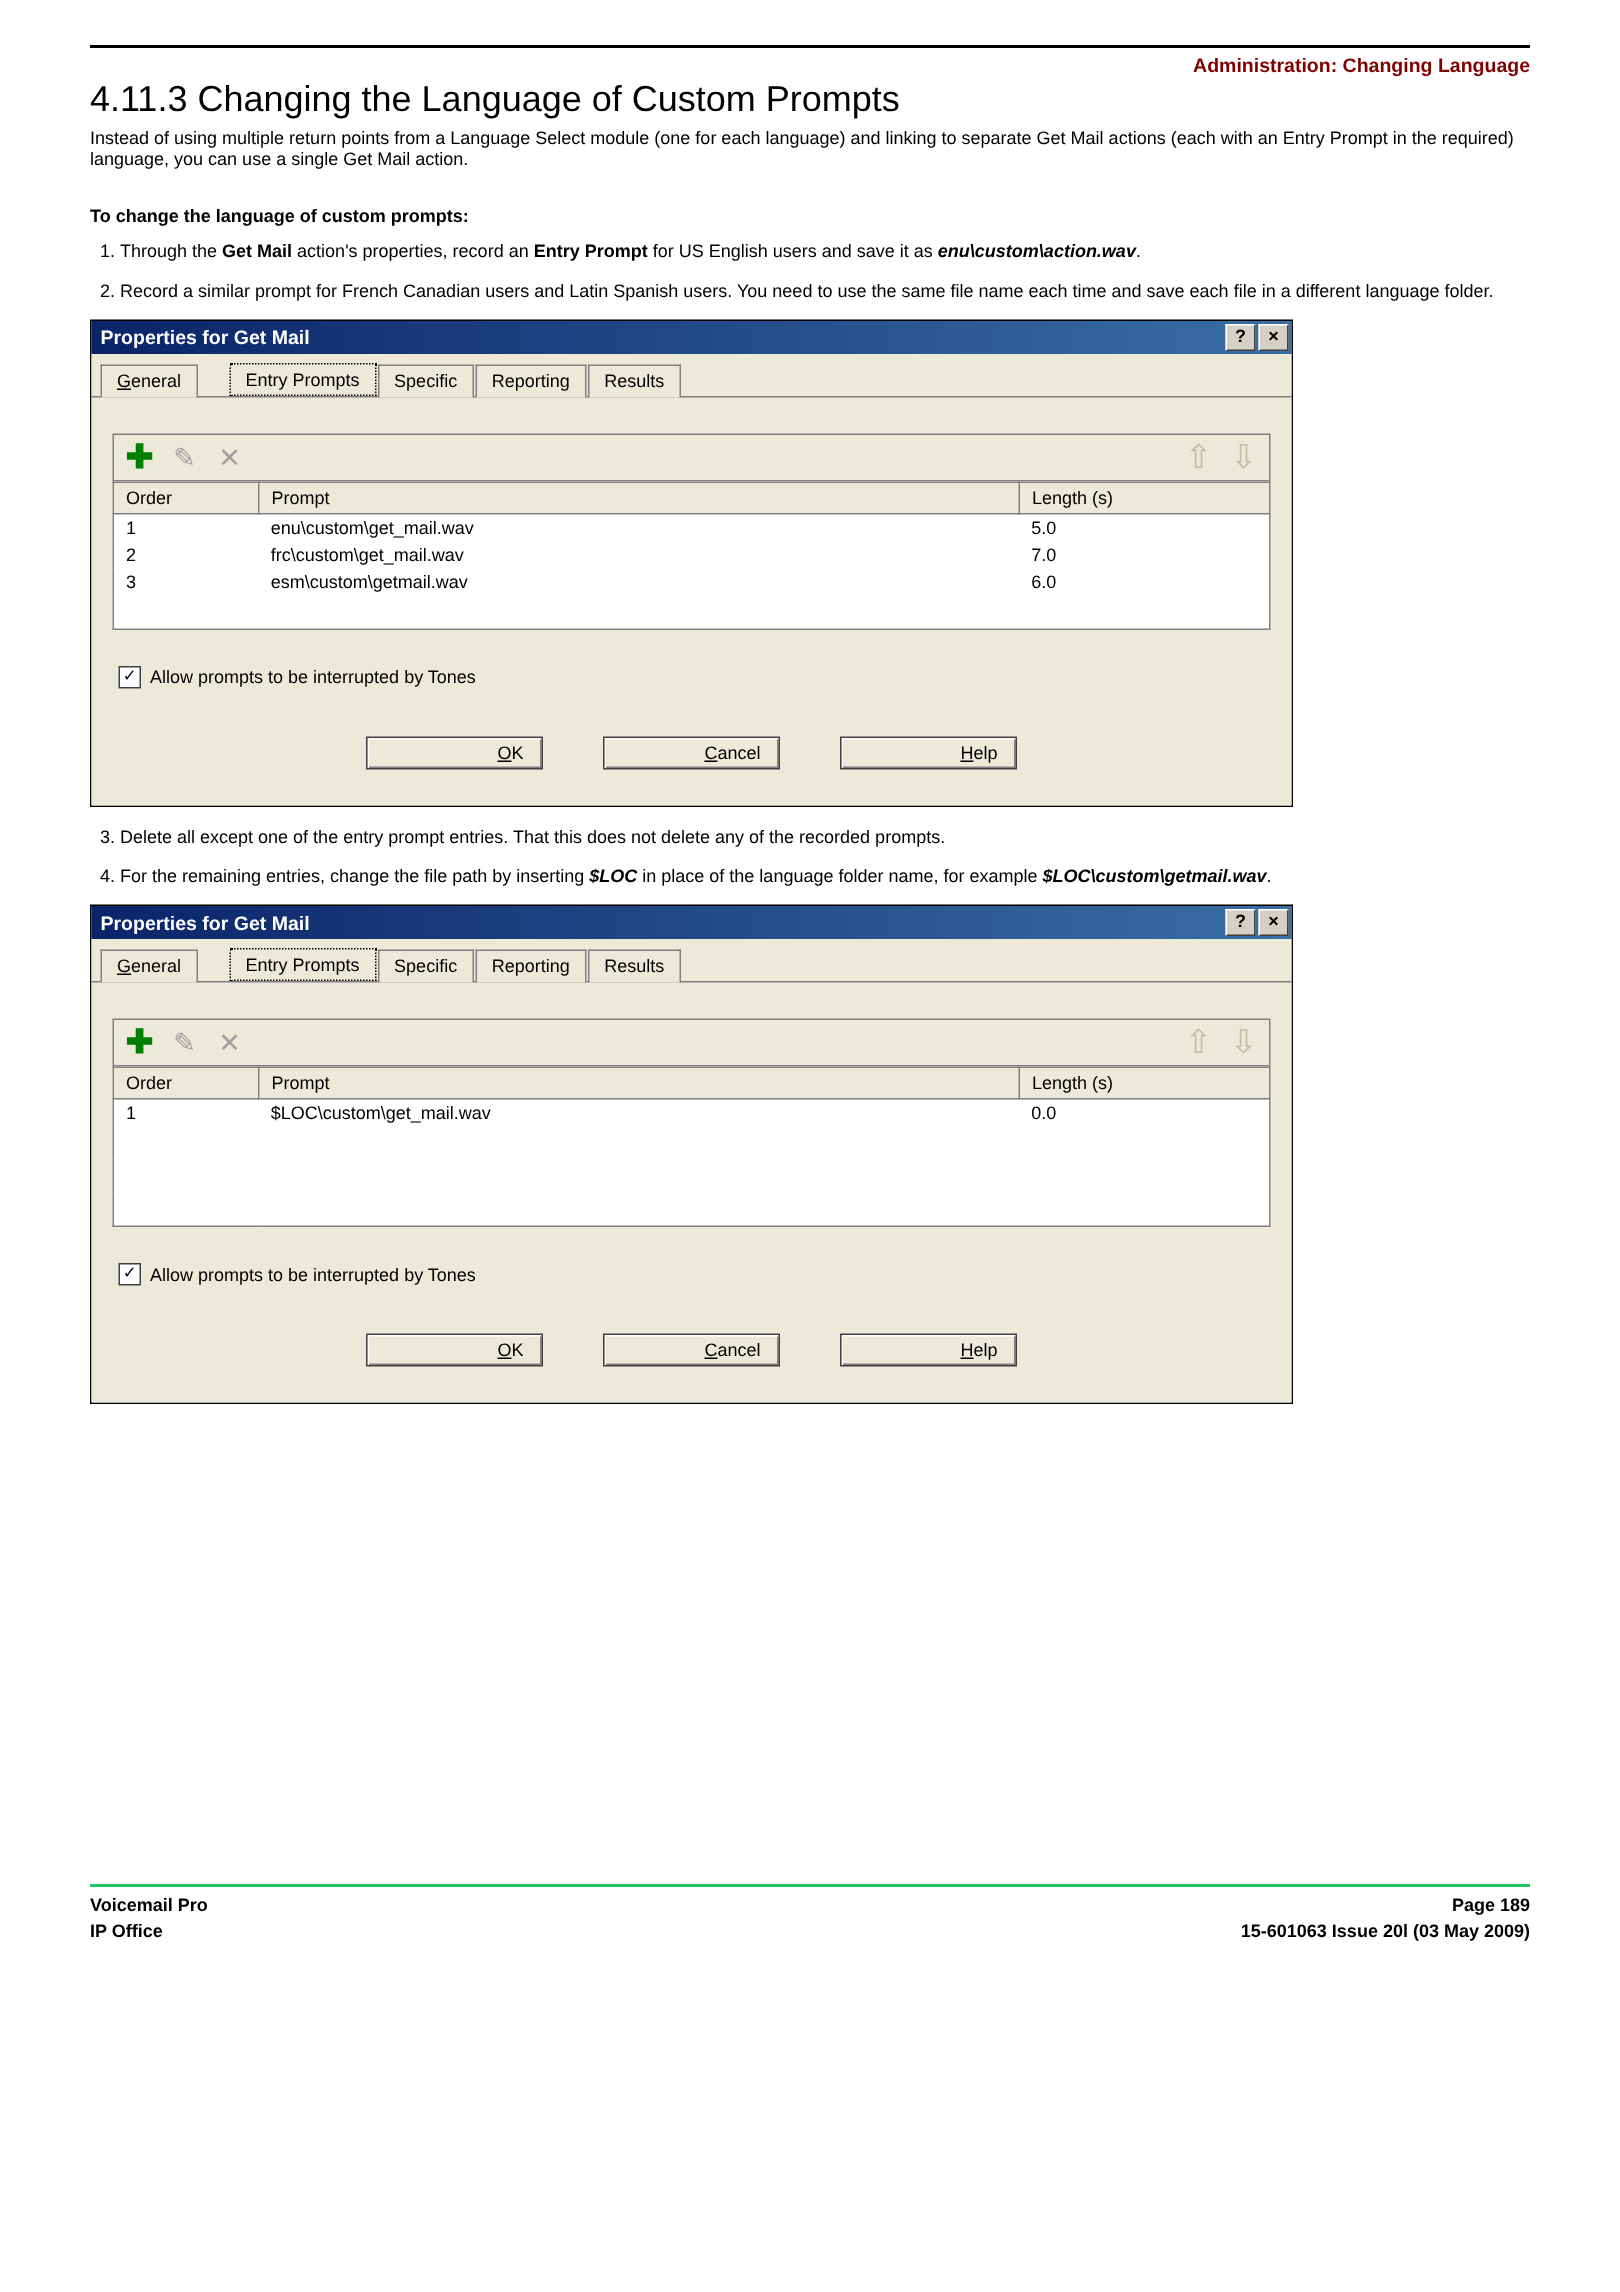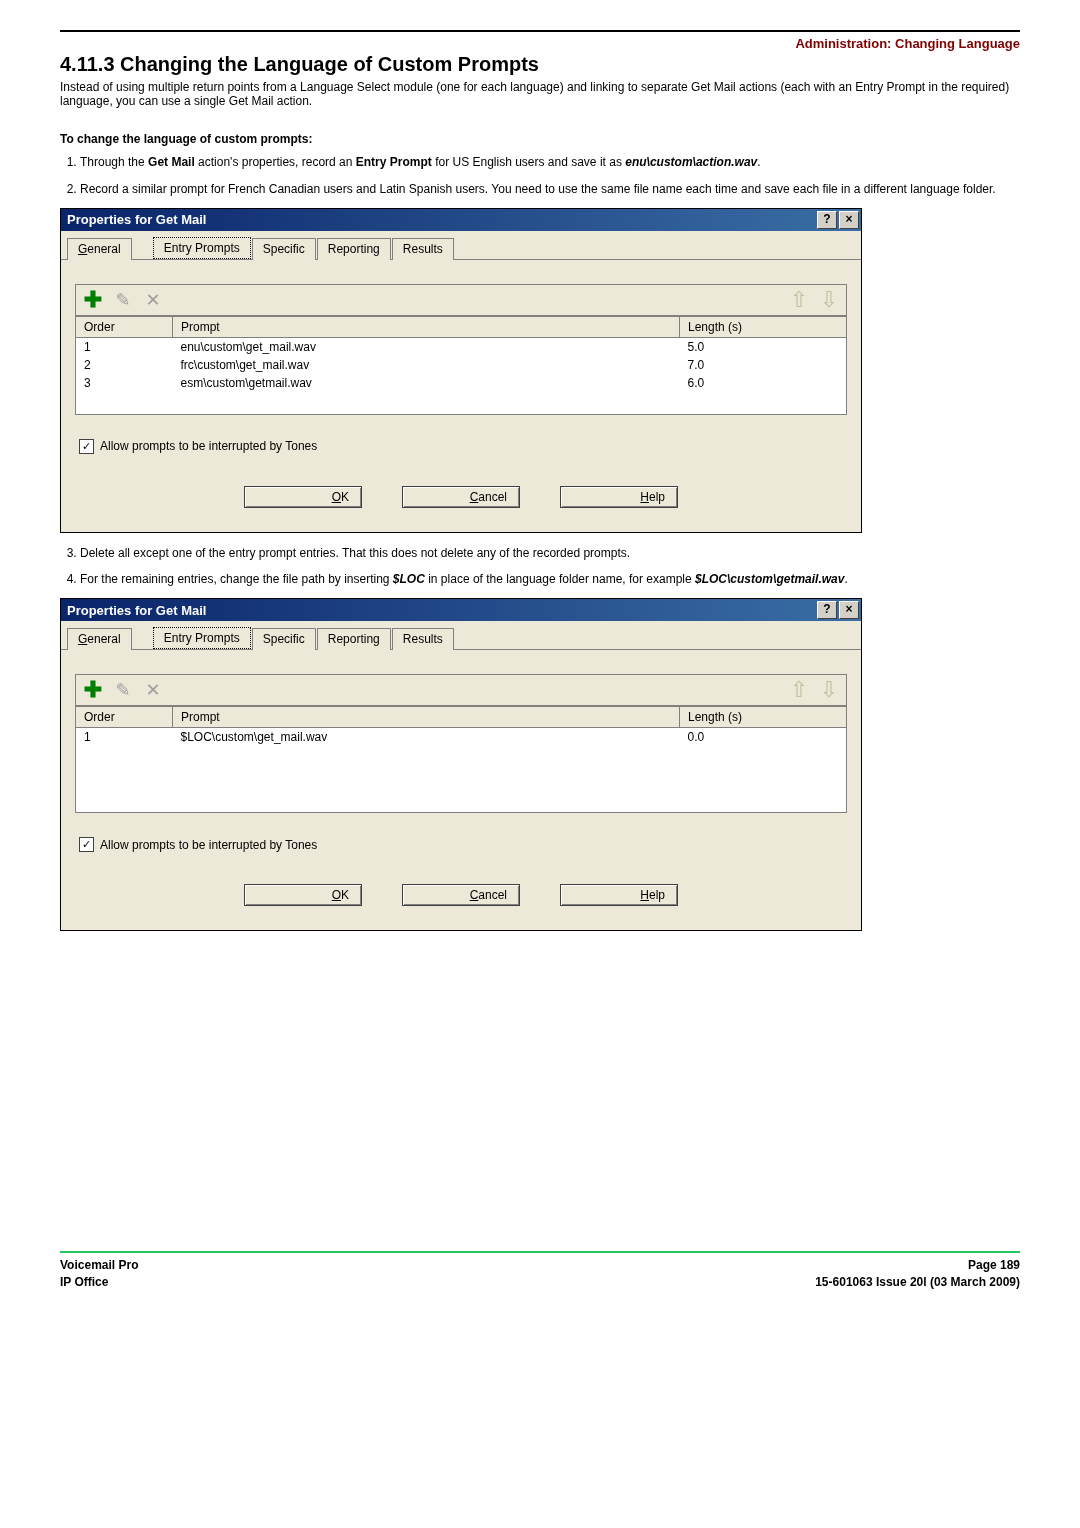--- a/index.html
+++ b/index.html
@@ -19,22 +19,22 @@
     margin-bottom: 4px;
   }
   .breadcrumb {
     text-align: right;
     font-weight: bold;
     font-size: 13px;
     color: #800000;
     margin-bottom: 2px;
   }
   h1.section-title {
-    font-size: 20px;
-    font-weight: bold;
+    font-size: 24px;
+    font-weight: normal;
     margin: 0 0 4px 0;
     color: #000;
   }
   .intro {
     font-size: 12px;
     margin: 0 0 24px 0;
     font-family: Verdana, Arial, sans-serif;
   }
   .subhead {
     font-weight: bold;
@@ -378,16 +378,16 @@
     </div>
   </div>
 
   <div class="footer">
     <div class="left">
       <div class="bold">Voicemail Pro</div>
       <div class="bold">IP Office</div>
     </div>
     <div class="right">
       <div class="bold">Page 189</div>
-      <div class="bold">15-601063 Issue 20l (03 March 2009)</div>
+      <div class="bold">15-601063 Issue 20l (03 May 2009)</div>
     </div>
   </div>
 </div>
 
 </body></html>

